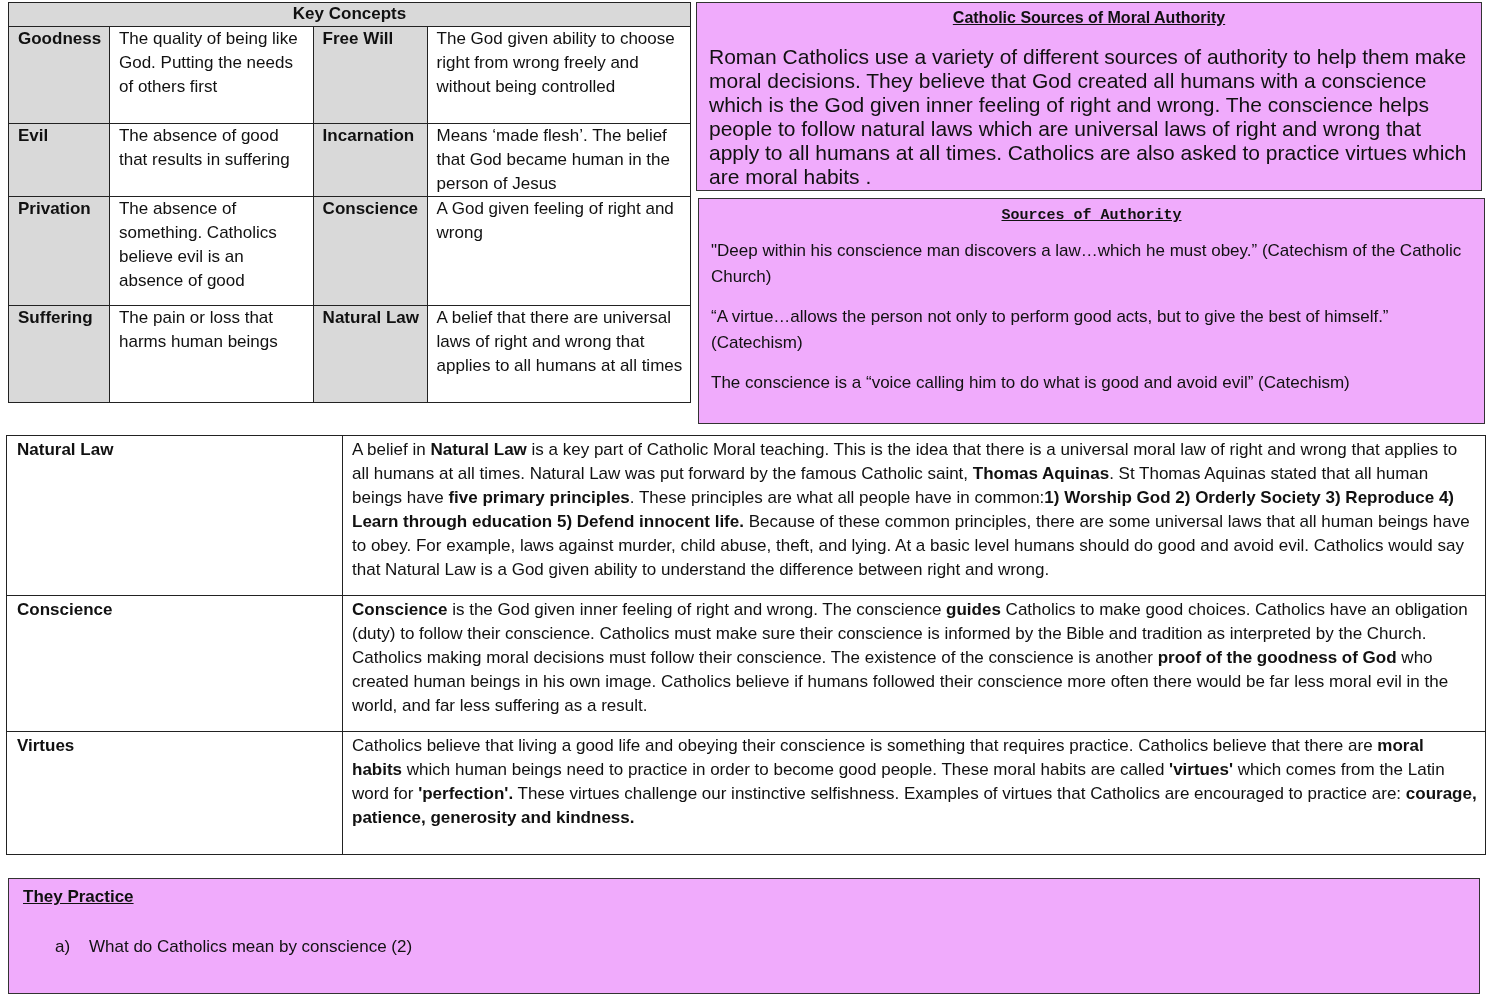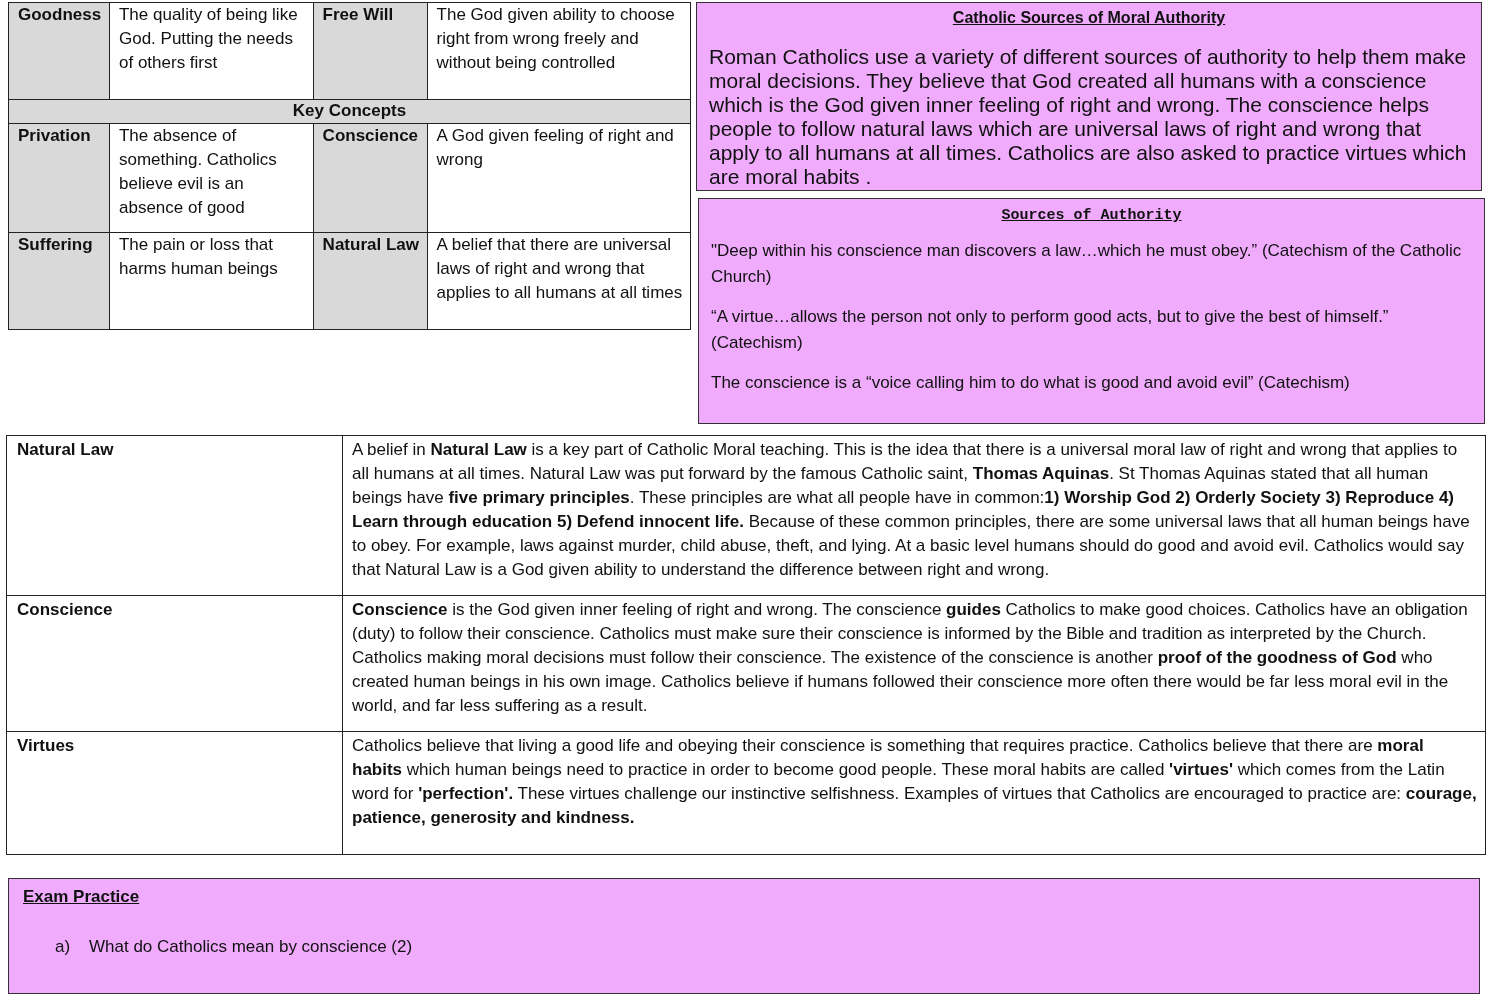--- a/index.html
+++ b/index.html
@@ -57,28 +57,34 @@
 <body>
 
 <table class="kc-table">
   <colgroup>
       <col class="c1">
       <col class="c2">
       <col class="c3">
       <col class="c4">
     </colgroup>
   <tbody>
-      <tr style="height:97px">
+      <tr>
+    <th colspan="4">Key Concepts</th>
+  </tr>
+  <tr style="height:97px">
     <td class="term">Goodness</td>
     <td class="def">The quality of being like God. Putting the needs of others first</td>
     <td class="term">Free Will</td>
     <td class="def">The God given ability to choose right from wrong freely and without being controlled</td>
   </tr>
-  <tr>
-    <th colspan="4">Key Concepts</th>
+  <tr style="height:73px">
+    <td class="term">Evil</td>
+    <td class="def">The absence of good that results in suffering</td>
+    <td class="term">Incarnation</td>
+    <td class="def">Means ‘made flesh’. The belief that God became human in the person of Jesus</td>
   </tr>
   <tr style="height:109px">
     <td class="term">Privation</td>
     <td class="def">The absence of something. Catholics believe evil is an absence of good</td>
     <td class="term">Conscience</td>
     <td class="def">A God given feeling of right and wrong</td>
   </tr>
   <tr style="height:97px">
     <td class="term">Suffering</td>
     <td class="def">The pain or loss that harms human beings</td>
@@ -111,18 +117,18 @@
     <td class="body"><b>Conscience</b><span> is the God given inner feeling of right and wrong. The conscience </span><b>guides</b><span> Catholics to make good choices. Catholics have an obligation (duty) to follow their conscience. Catholics must make sure their conscience is informed by the Bible and tradition as interpreted by the Church. Catholics making moral decisions must follow their conscience. The existence of the conscience is another </span><b>proof of the goodness of God</b><span> who created human beings in his own image. Catholics believe if humans followed their conscience more often there would be far less moral evil in the world, and far less suffering as a result.</span></td>
   </tr>
   <tr class="r3">
     <td class="label">Virtues</td>
     <td class="body"><span>Catholics believe that living a good life and obeying their conscience is something that requires practice. Catholics believe that there are </span><b>moral habits</b><span> which human beings need to practice in order to become good people.  These moral habits are called </span><b>'virtues'</b><span> which comes from the Latin word for </span><b>'perfection'.</b><span> These virtues challenge our instinctive selfishness. Examples of virtues that Catholics are encouraged to practice are: </span><b>courage, patience, generosity and kindness.</b></td>
   </tr>
 </tbody>
   </table>
 
 <div class="box box-exam">
-  <div class="exam-title">Exam Practice</div>
+  <div class="exam-title">They Practice</div>
   <div class="exam-q">
     <span class="qnum">a)</span>
     <span>What do Catholics mean by conscience (2)</span>
   </div>
 </div>
 
 </body></html>

